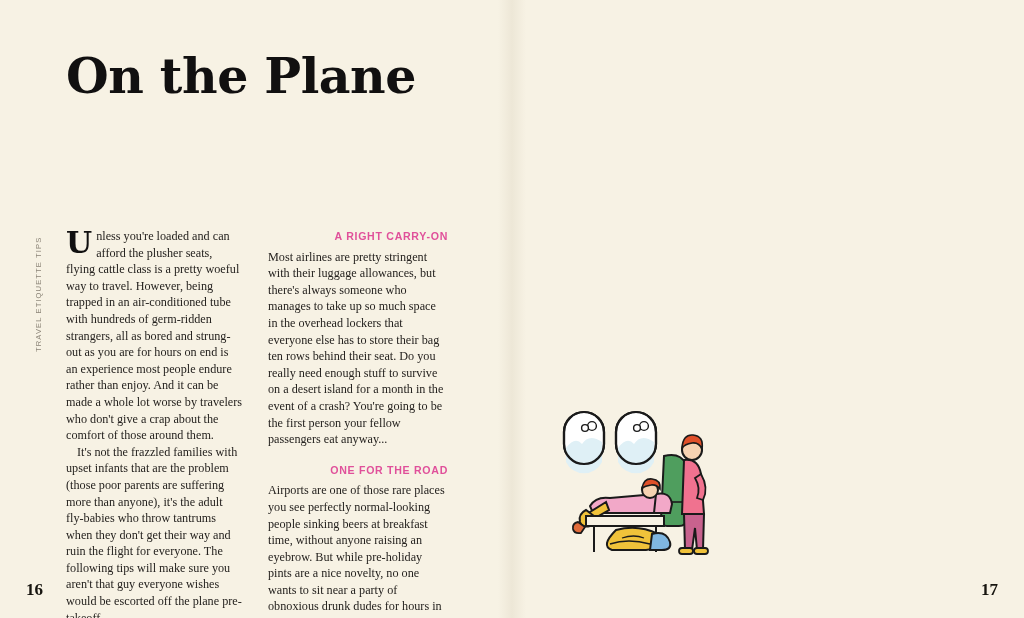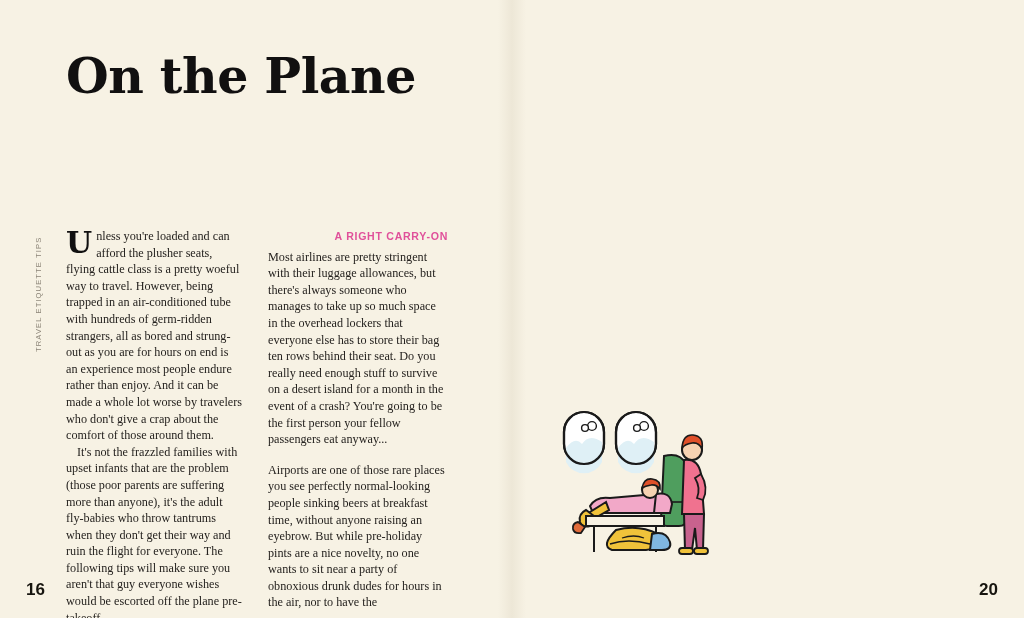--- a/index.html
+++ b/index.html
@@ -85,21 +85,21 @@
     transform-origin:0 0;
   }
   #vrun-left {
     left:34px; top:352px;
     transform:rotate(-90deg);
   }
 
   .folio {
     position:absolute;
     bottom:18px;
-    font-family:Liberation Sans, sans-serif;
+    font-family:Liberation Serif, serif;
     font-weight:bold;
     font-size:17px;
     color:#17150f;
   }
   #folio-left { left:26px; }
   #folio-right { right:26px; }
 
   
   .illo {
     position:absolute;
@@ -122,30 +122,31 @@
       <p class="dropcap-para"><span class="dropcap">U</span><span>nless you're loaded and can afford the plusher seats, flying cattle class is a pretty woeful way to travel. However, being trapped in an air-conditioned tube with hundreds of germ-ridden strangers, all as bored and strung-out as you are for hours on end is an experience most people endure rather than enjoy. And it can be made a whole lot worse by travelers who don't give a crap about the comfort of those around them.</span></p>
       <p>It's not the frazzled families with upset infants that are the problem (those poor parents are suffering more than anyone), it's the adult fly-babies who throw tantrums when they don't get their way and ruin the flight for everyone. The following tips will make sure you aren't that guy everyone wishes would be escorted off the plane pre-takeoff.</p>
     </div>
 
     <div class="col" id="col2">
       <div class="block">
         <div class="subhead">A Right Carry-On</div>
         <p>Most airlines are pretty stringent with their luggage allowances, but there's always someone who manages to take up so much space in the overhead lockers that everyone else has to store their bag ten rows behind their seat. Do you really need enough stuff to survive on a desert island for a month in the event of a crash? You're going to be the first person your fellow passengers eat anyway...</p>
       </div>
       <div class="block">
+        <div class="subhead">One for the Road</div>
         <p>Airports are one of those rare places you see perfectly normal-looking people sinking beers at breakfast time, without anyone raising an eyebrow. But while pre-holiday pints are a nice novelty, no one wants to sit near a party of obnoxious drunk dudes for hours in the air, nor to have the</p>
       </div>
     </div>
 
     <div class="folio" id="folio-left">16</div>
   </div>
 
   <div class="page page-right">
 
-    <div class="folio" id="folio-right">20</div>
+    <div class="folio" id="folio-right">17</div>
   </div>
 
   <div class="gutter"></div>
 
   <svg class="illo" viewBox="0 0 204 168" aria-hidden="true">
 
     <g>
       <rect x="8" y="14" width="40" height="52" rx="20" fill="#ffffff" stroke="#1a1a1a" stroke-width="2.2"></rect>
       <path d="M10 50 q9 -12 16 -4 q7 -11 20 -2 v20 a20 20 0 0 1 -36 0 z" fill="#dff0f6"></path>
       <rect x="8" y="14" width="40" height="52" rx="20" fill="none" stroke="#1a1a1a" stroke-width="2.2"></rect>

